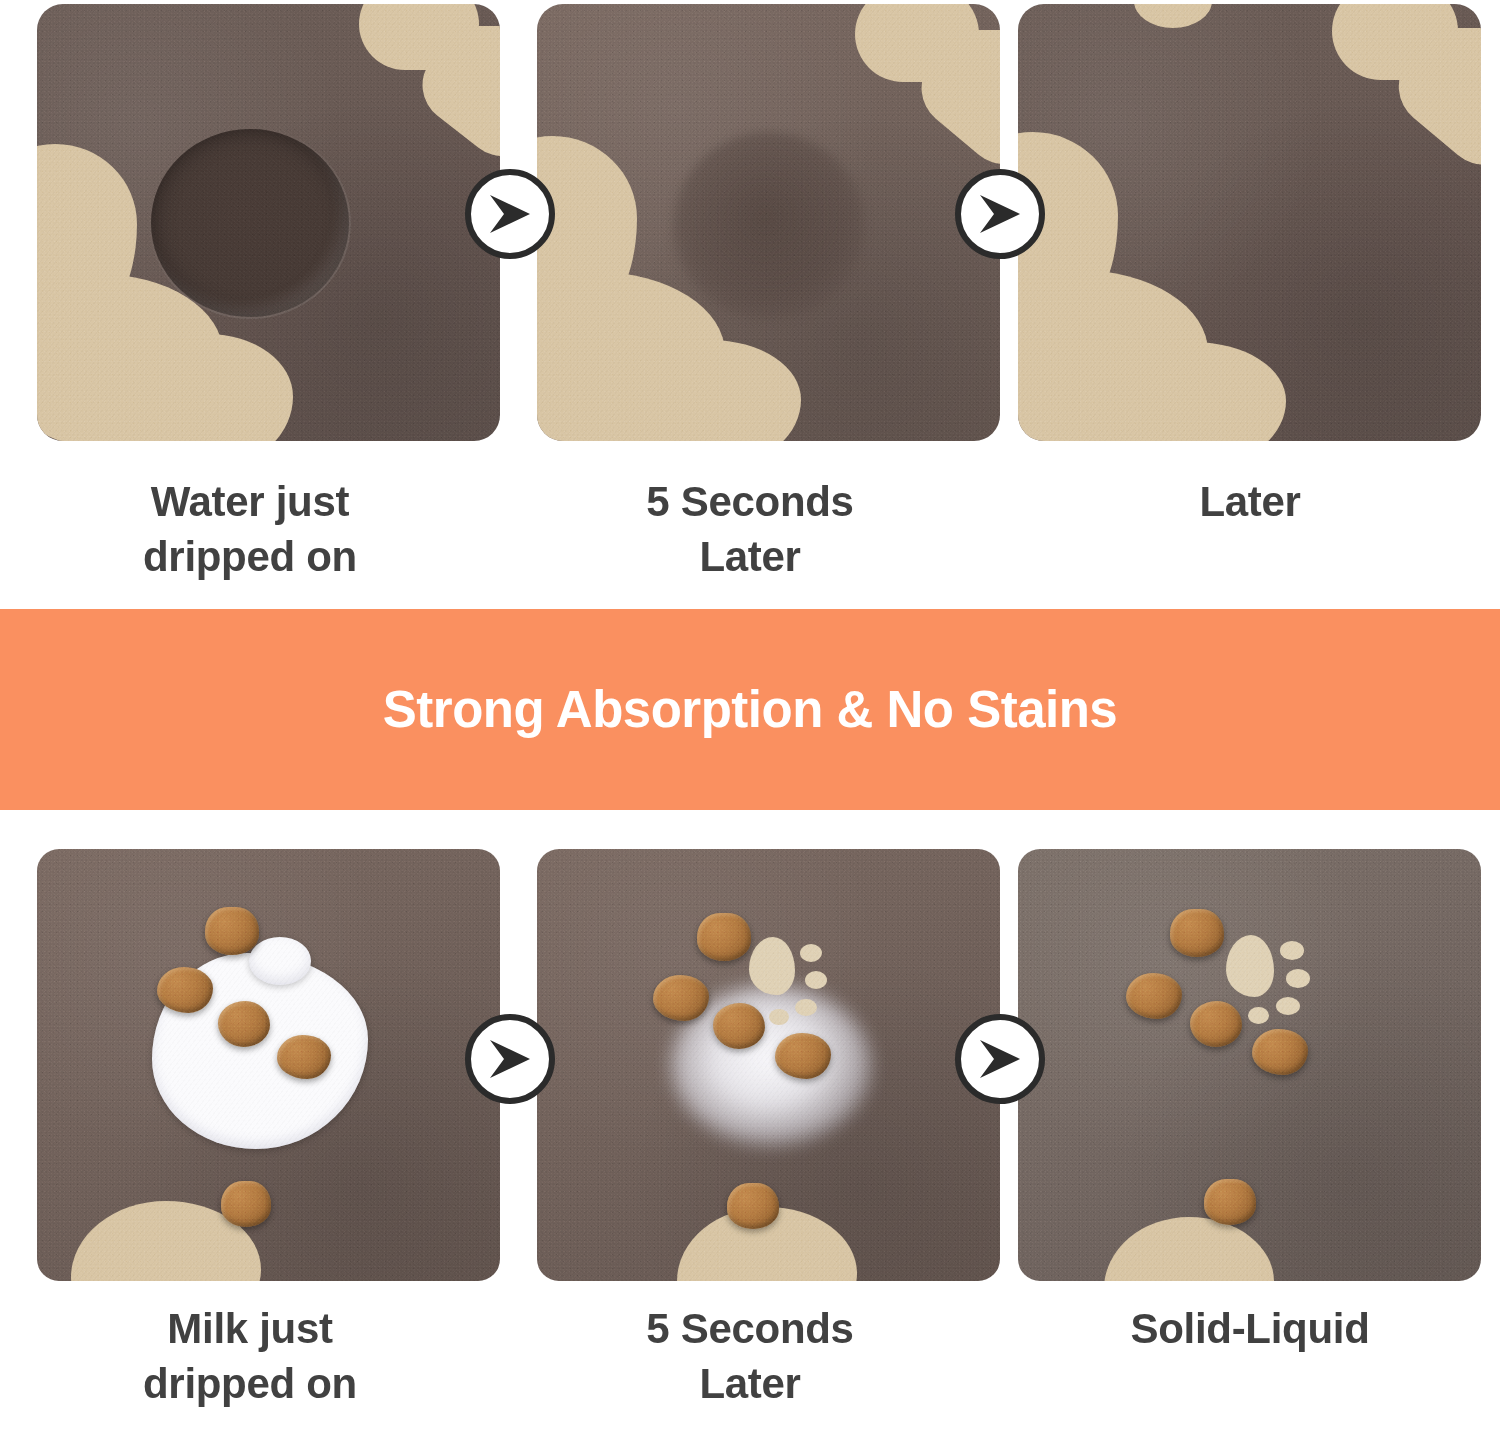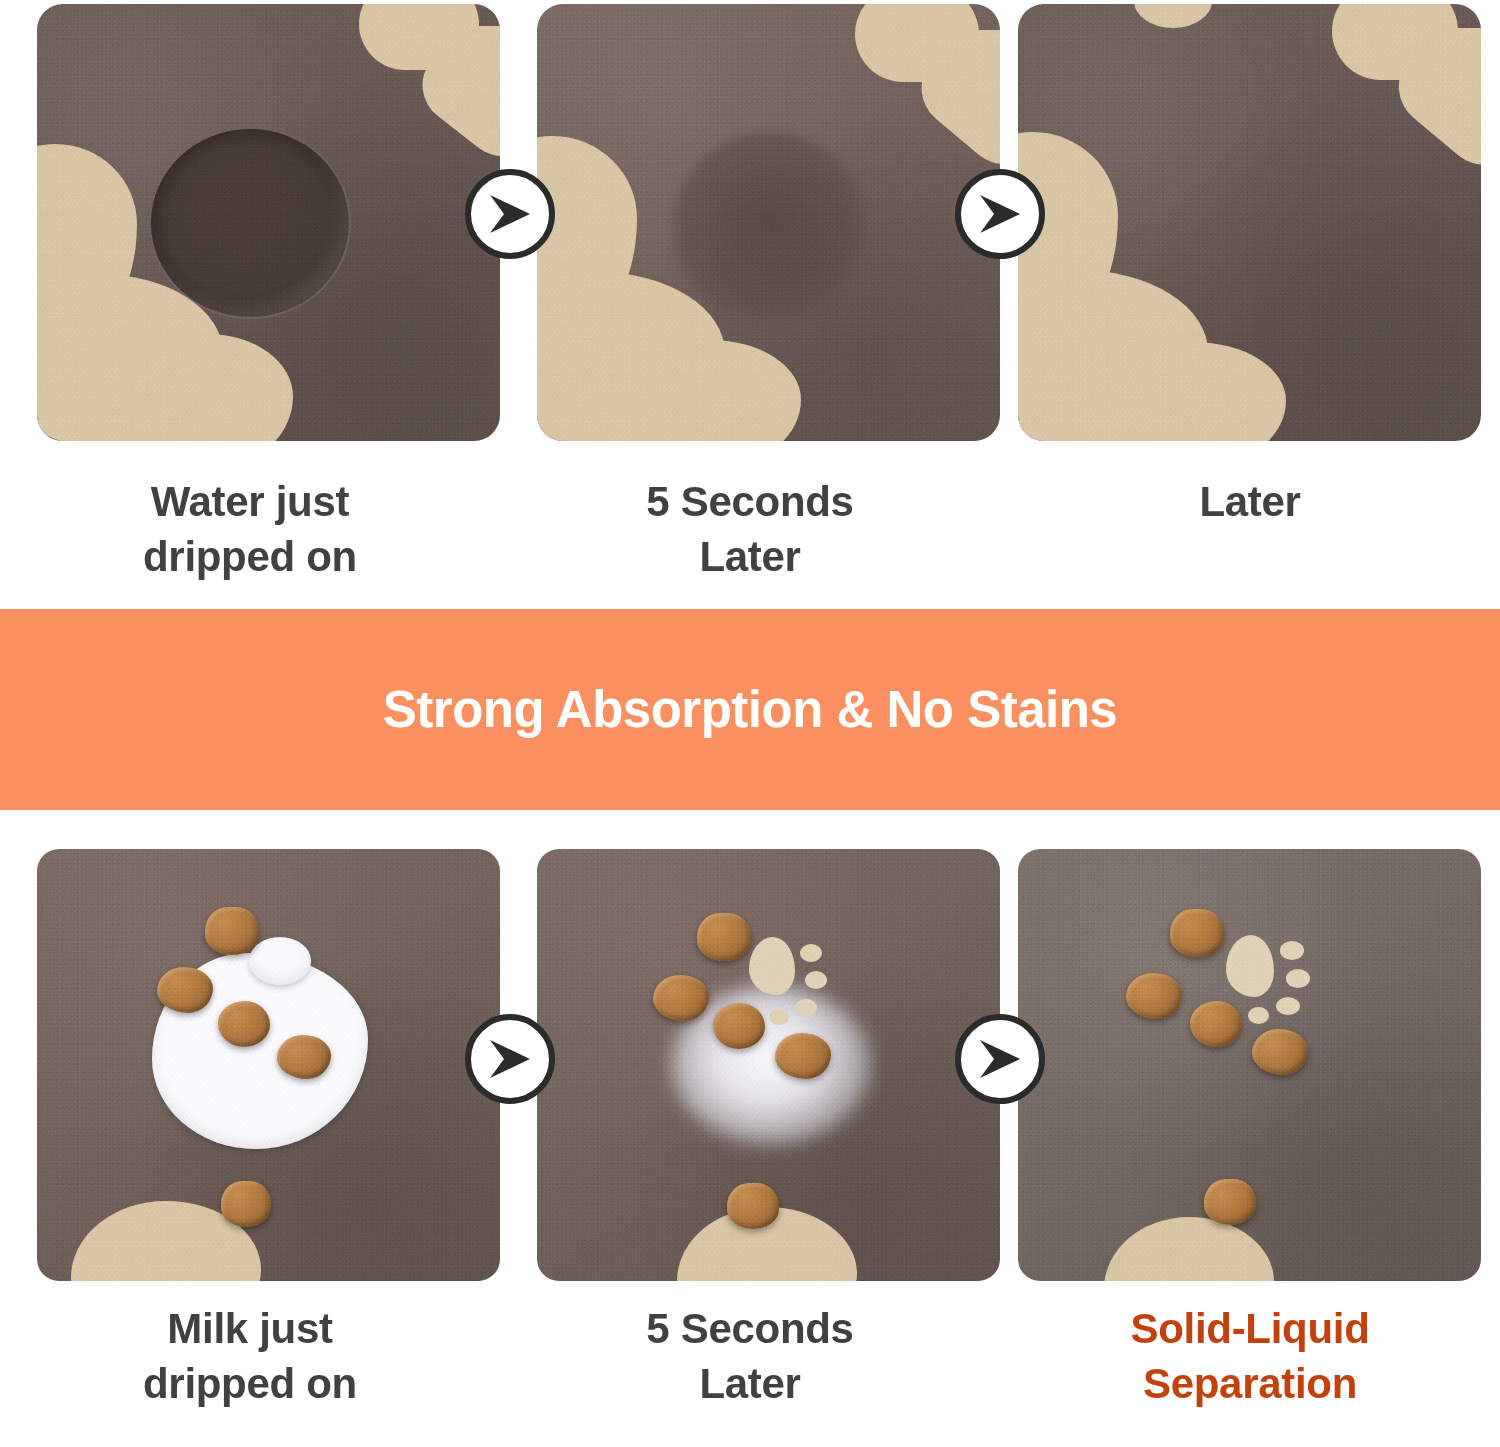--- a/index.html
+++ b/index.html
@@ -197,21 +197,21 @@
     width: 500px;
     text-align: center;
     font-weight: 800;
     font-size: 42px;
     line-height: 1.32;
     letter-spacing: -0.3px;
     color: #414141;
   }
   .row-top .caption    { top: 470px; }
   .row-bottom .caption { top: 455px; }
-  .caption.accent { color: #c2410c; }
+  .caption.accent { color: #404040; }
 
   
   .banner {
     position: absolute;
     left: 0;
     top: 609px;
     width: 1500px;
     height: 201px;
     background: #fa9060;
     display: flex;
@@ -389,18 +389,17 @@
         <div class="kibble heart" style="left:152px;top:60px;width:54px;height:48px;"></div>
         <div class="kibble lobed" style="left:108px;top:124px;width:56px;height:46px;"></div>
         <div class="kibble round" style="left:172px;top:152px;width:52px;height:46px;"></div>
         <div class="kibble lobed" style="left:234px;top:180px;width:56px;height:46px;"></div>
         <div class="kibble heart" style="left:186px;top:330px;width:52px;height:46px;"></div>
         <div class="texture"></div>
         <div class="texture2"></div>
       </div>
       <div class="caption accent">
         <div>Solid-Liquid</div>
-        <div>Separation</div>
       </div>
     </div>
   </div>
 
 </div>
 
 </body></html>

